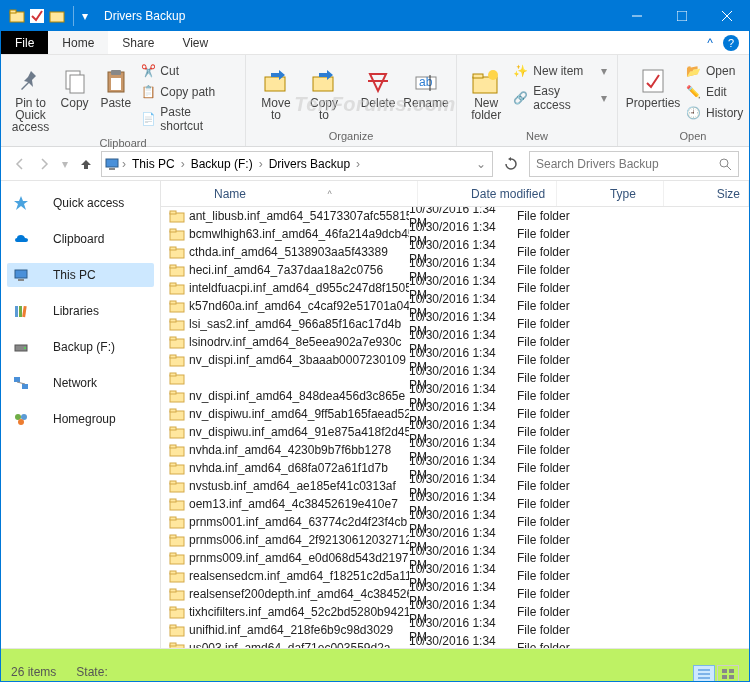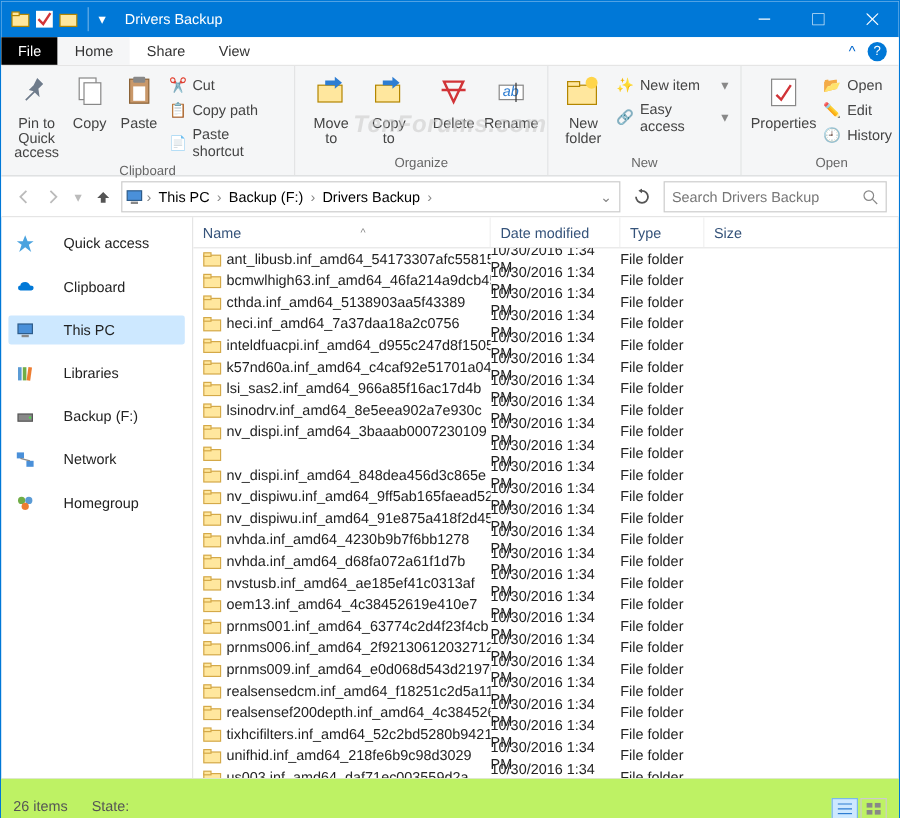--- a/index.html
+++ b/index.html
@@ -13,43 +13,43 @@
   .divider-v { width:1px; height:20px; background:rgba(255,255,255,.4); margin:0 4px; }
   .menu-bar { height:24px; background:#fff; display:flex; align-items:stretch; border-bottom:1px solid #e5e5e5; }
   .menu-file { background:#000000; color:#fff; padding:0 14px; display:flex; align-items:center; font-size:12px; }
   .menu-tab { padding:0 14px; display:flex; align-items:center; color:#333; }
   .menu-tab.active { background:#f5f6f7; }
   .menu-right { margin-left:auto; display:flex; align-items:center; gap:10px; padding-right:10px; color:#0066cc; }
   .ribbon { height:92px; background:#f5f6f7; display:flex; border-bottom:1px solid #dadbdc; position:relative; }
   .ribbon-group { display:flex; flex-direction:column; padding:4px 6px 0 6px; border-right:1px solid #e3e4e5; }
   .ribbon-group .group-label { text-align:center; font-size:11px; color:#666; margin-top:auto; padding:2px 0 4px; }
   .big-btn { display:flex; flex-direction:column; align-items:center; justify-content:flex-start; width:48px; padding-top:4px; font-size:11px; color:#444; text-align:center; line-height:12px; }
-  .big-btn .bicon { width:32px; height:32px; margin-bottom:2px; display:flex; align-items:flex-start; justify-content:center;font-style:italic; }
+  .big-btn .bicon { width:32px; height:32px; margin-bottom:2px; display:flex; align-items:flex-end; justify-content:center; }
   .row-btns { display:flex; }
   .small-row { display:flex; align-items:center; gap:4px; font-size:11px; color:#444; padding:2px 4px; min-width:100px; }
   .small-row .sicon { width:16px; height:16px; flex:none; display:flex; align-items:center; justify-content:center; }
   .addr-row { height:34px; background:#fff; display:flex; align-items:center; gap:6px; padding:4px 10px; border-bottom:1px solid #e5e5e5; }
   .nav-arrow { width:18px; height:18px; color:#555; display:flex; align-items:center; justify-content:center; }
   .nav-arrow.disabled { color:#bbb; }
   .breadcrumb { flex:1; height:26px; border:1px solid #ccc; display:flex; align-items:center; padding:0 2px; gap:2px; }
   .breadcrumb .bc { padding:0 4px; font-size:12px; display:flex; align-items:center; gap:2px; }
   .breadcrumb .sep { color:#888; }
   .bc-icon { width:16px; height:16px; }
   .refresh-btn { width:24px; height:24px; color:#555; display:flex; align-items:center; justify-content:center; }
-  .search-box { width:186px; height:26px; border:1px solid #ccc; display:flex; align-items:center; padding:0 6px; color:#777; }
+  .search-box { width:210px; height:26px; border:1px solid #ccc; display:flex; align-items:center; padding:0 6px; color:#777; }
   .search-box .stext { flex:1; font-size:12px; }
   .body-row { display:flex; height:470px; }
   .nav-pane { width:160px; border-right:1px solid #e5e5e5; padding:10px 6px; overflow:hidden; }
   .nav-item { display:flex; align-items:center; gap:24px; padding:4px 6px; font-size:12px; color:#222; border-radius:2px; }
   .nav-item.selected { background:#cde8ff; }
   .nav-item .nicon { width:16px; height:16px; flex:none; }
   .nav-gap { height:12px; }
   .file-list { flex:1; display:flex; flex-direction:column; overflow:hidden; }
   .col-headers { display:flex; border-bottom:1px solid #e5e5e5; height:26px; align-items:center; }
-  .col-headers .ch { font-size:12px; color:#35537a; padding:0 8px; border-right:1px solid #f0f0f0; height:100%; display:flex; align-items:center; gap:4px; }
+  .col-headers .ch { font-size:12px; color:#35537a; padding:0 8px; border-right:1px solid #f0f0f0; height:100%; display:flex; align-items:center; gap:4px;margin-left:45px; }
   .ch-name { width:248px; }
   .ch-date { width:108px; }
   .ch-type { width:70px; }
   .ch-size { flex:1; }
   .rows { flex:1; overflow-y:auto; overflow-x:hidden; }
   .rows::-webkit-scrollbar { width:16px; background:#f0f0f0; }
   .rows::-webkit-scrollbar-thumb { background:#c2c3c4; }
   .file-row { display:flex; align-items:center; height:18px; font-size:12px; color:#222; }
   .file-row .c-name { width:248px; display:flex; align-items:center; gap:4px; padding-left:8px; white-space:nowrap; overflow:hidden; text-overflow:ellipsis; }
   .file-row .c-date { width:108px; }

